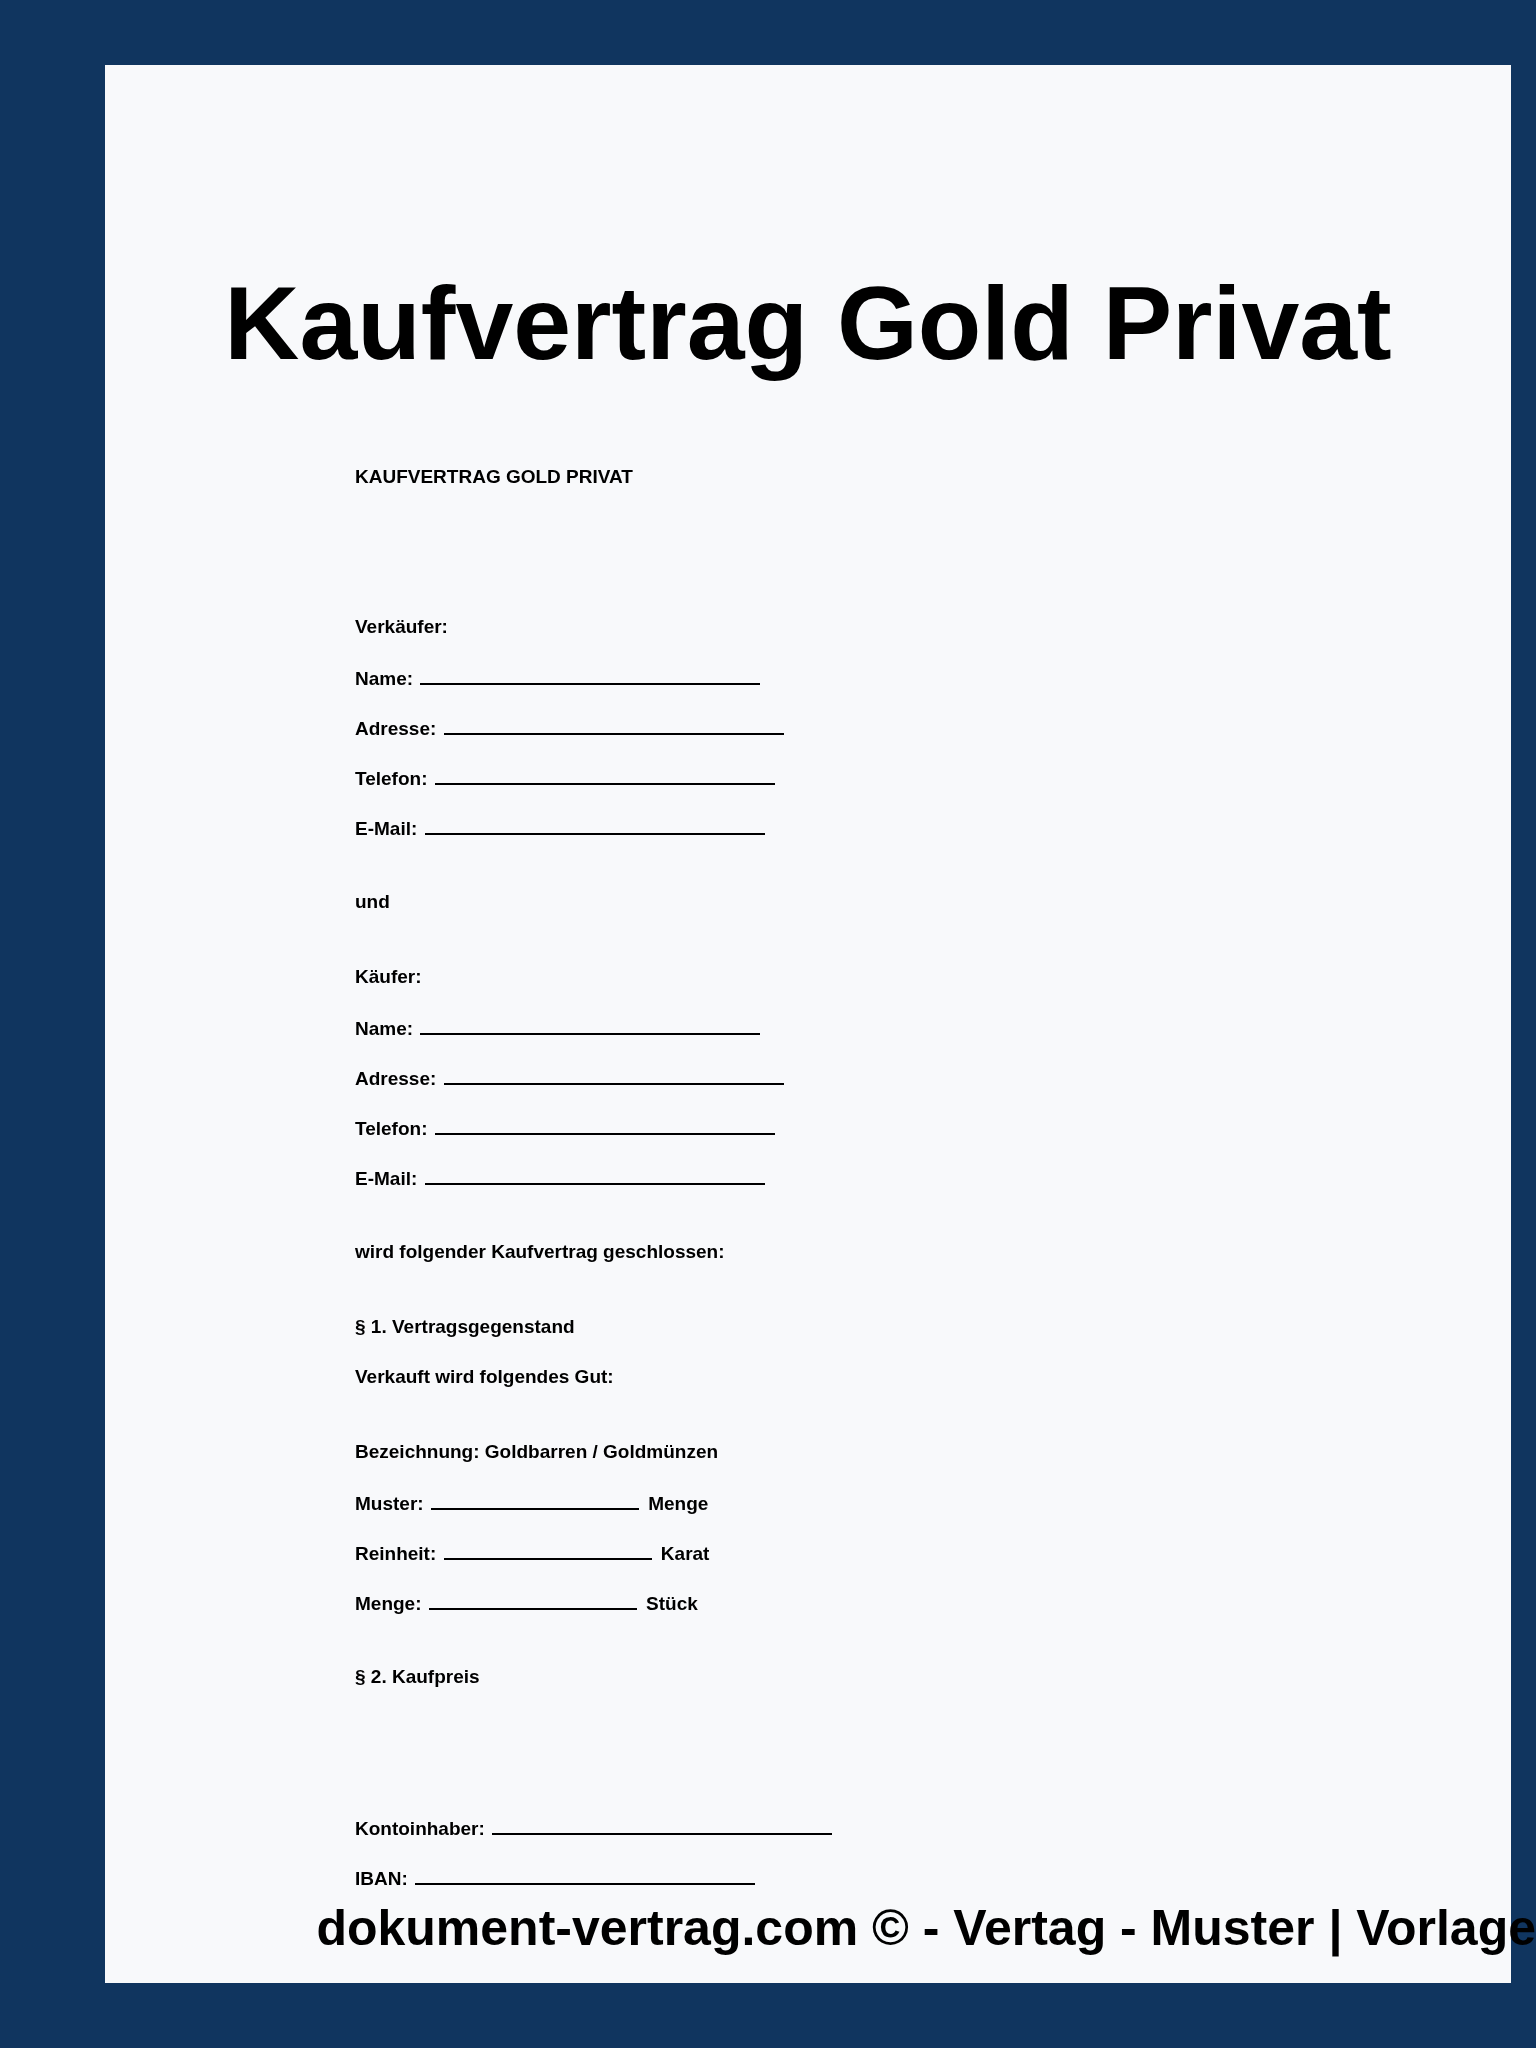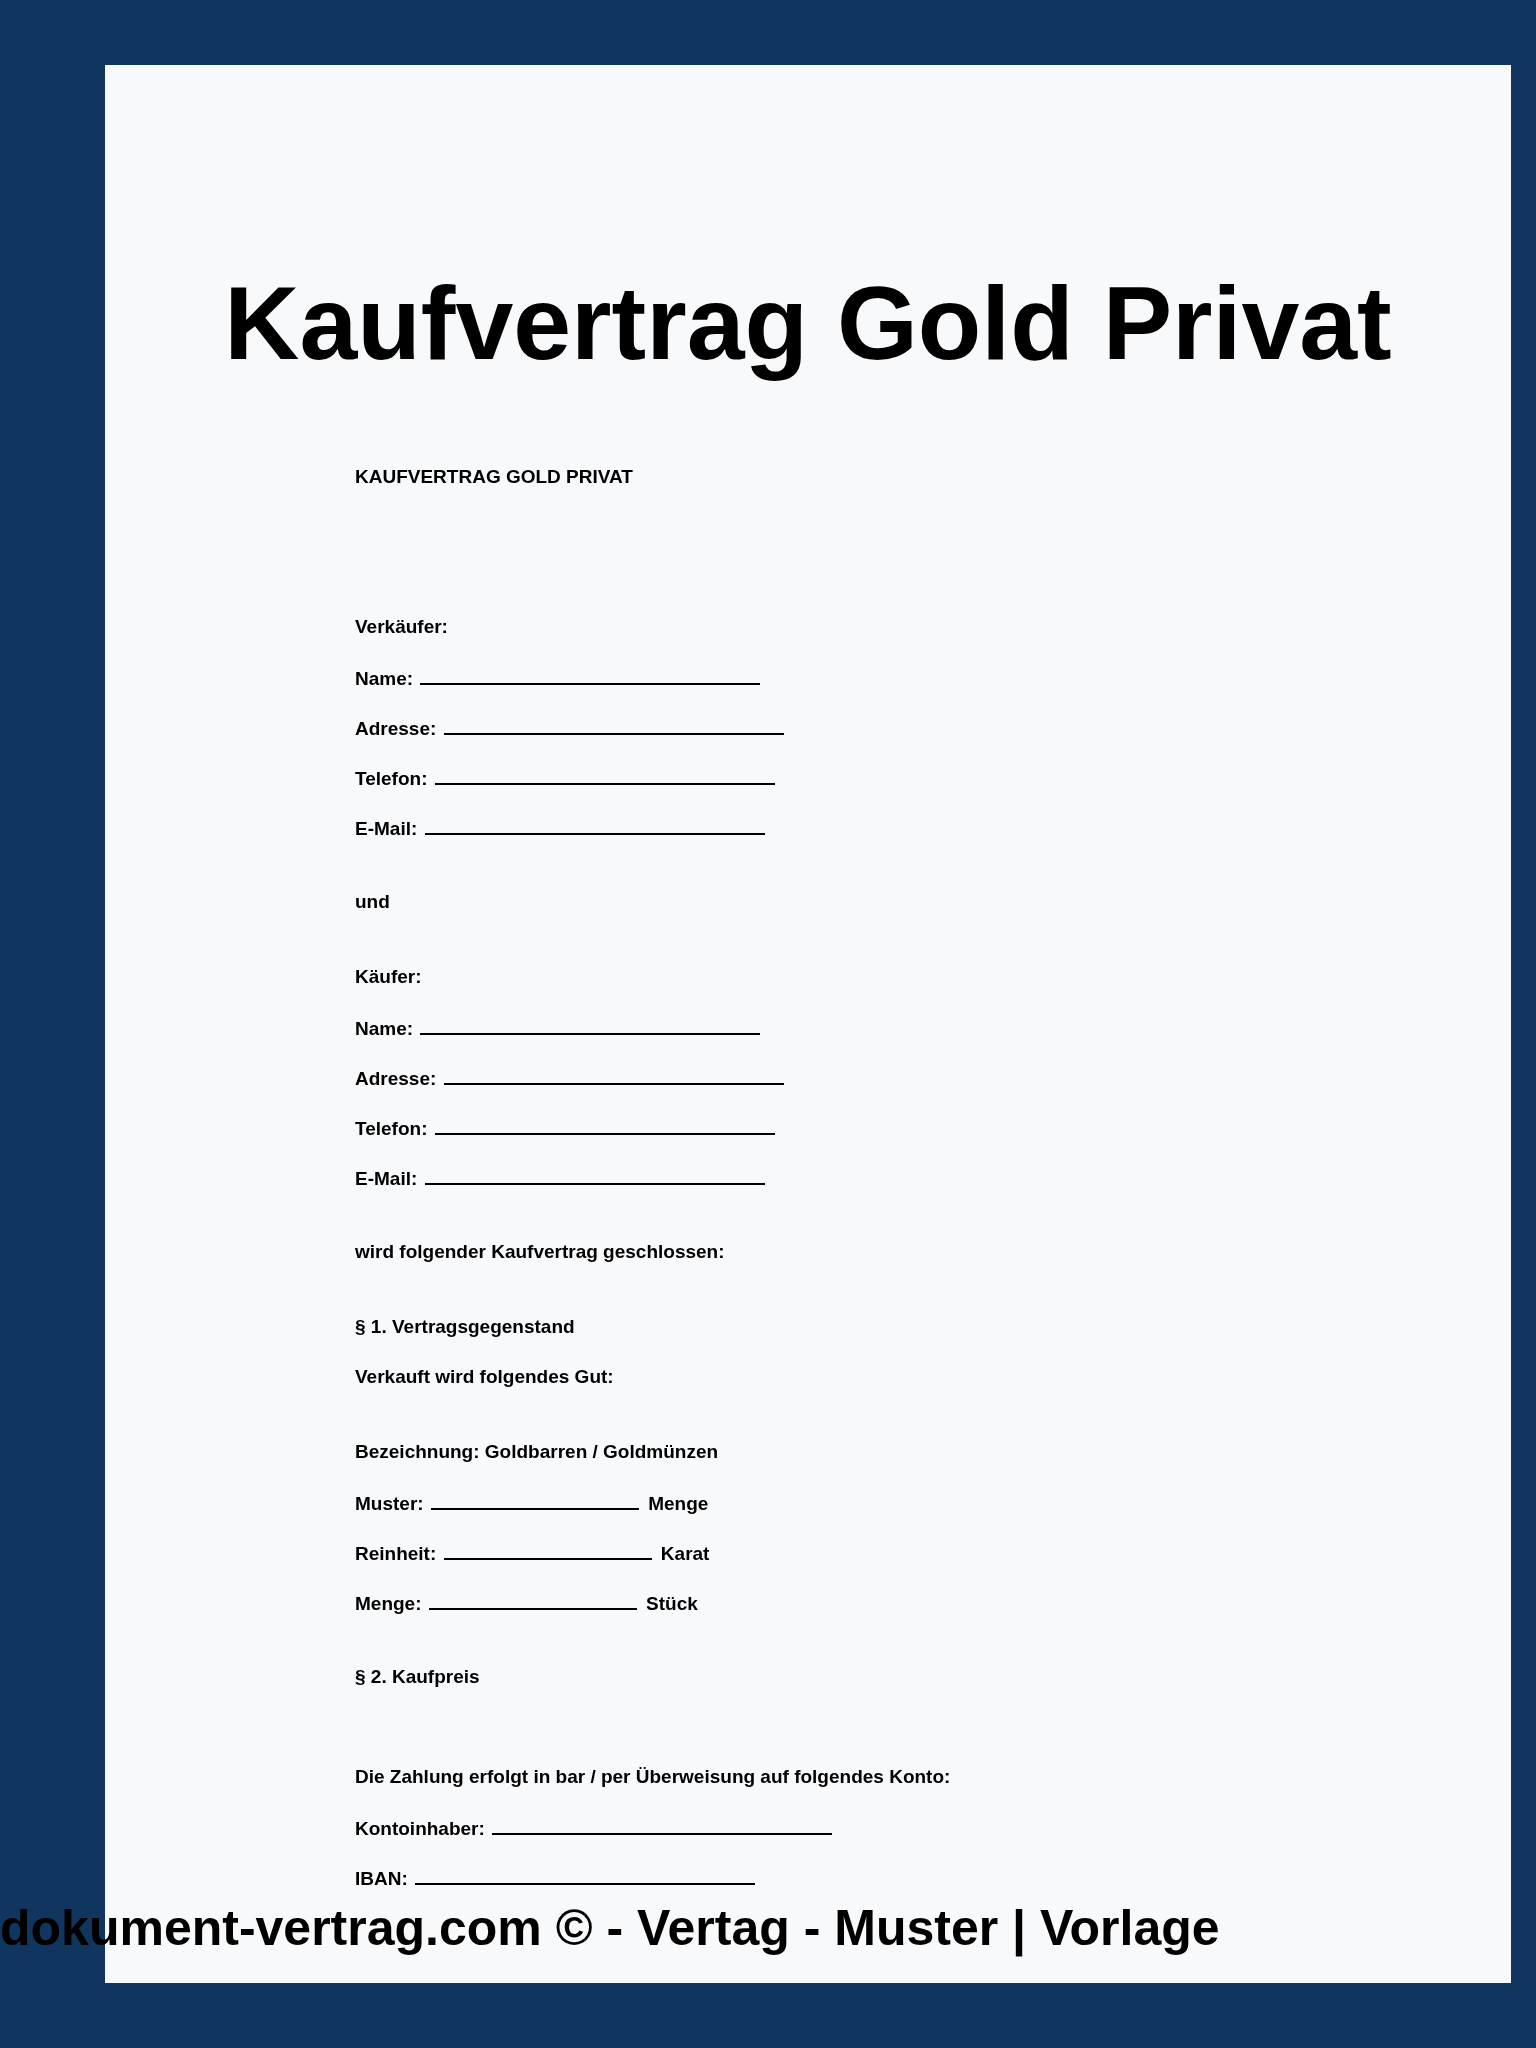--- a/index.html
+++ b/index.html
@@ -43,21 +43,21 @@
       height: 18px;
       vertical-align: baseline;
       margin: 0 4px 0 2px;
     }
     .blank.long { width: 340px; }
     .blank.short { width: 208px; }
     .footer {
       position: absolute;
       left: 0; right: 0;
       top: 1900px;
-      text-align: left;
+      text-align: right;
       font-weight: 700;
       font-size: 50px;
       line-height: 56px;
     }
   </style>
 </head>
 <body>
 
 <div class="page">
 
@@ -118,21 +118,20 @@
     <span class="blank short"></span>
     <span>Karat</span>
   </div>
   <div class="line" style="top:1525px">
     <span>Menge:</span>
     <span class="blank short"></span>
     <span>Stück</span>
   </div>
 
   <div class="line" style="top:1600px">§ 2. Kaufpreis</div>
-  <div class="line" style="top:1700px">Die Zahlung erfolgt in bar / per Überweisung auf folgendes Konto:</div>
   <div class="line" style="top:1750px">
     <span>Kontoinhaber:</span>
     <span class="blank long"></span>
   </div>
   <div class="line" style="top:1800px">
     <span>IBAN:</span>
     <span class="blank long"></span>
   </div>
 
 </div>

